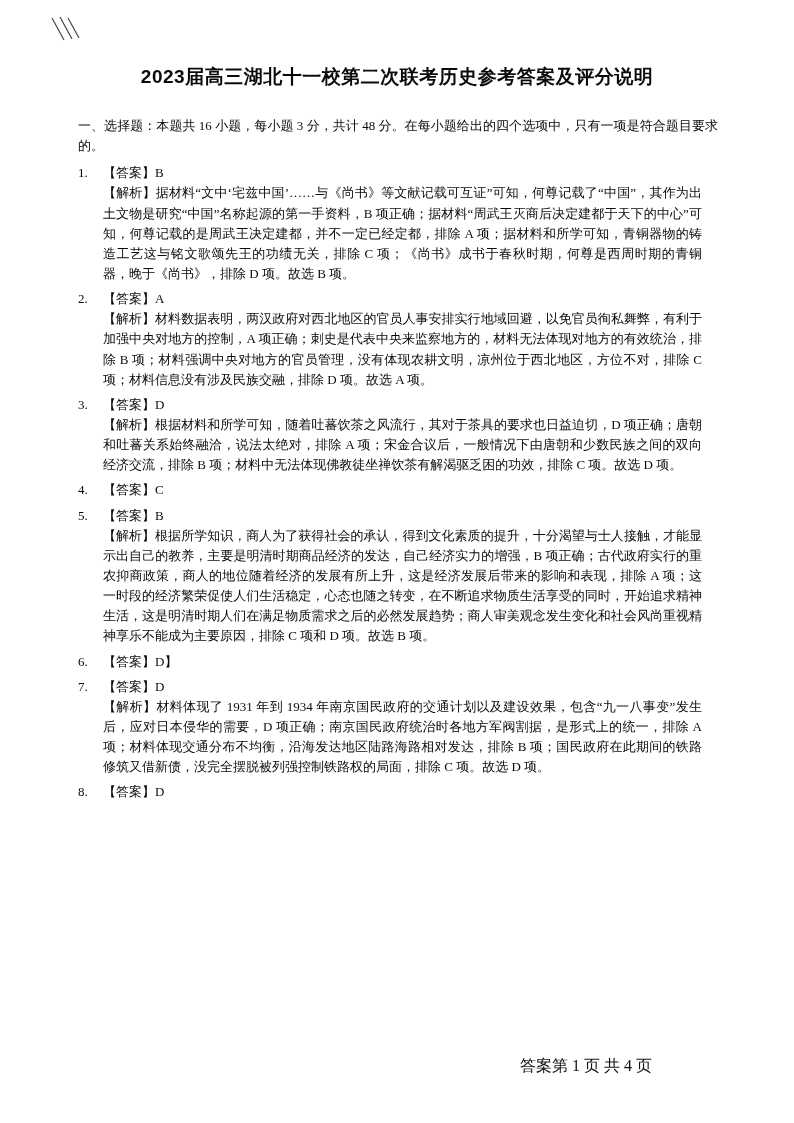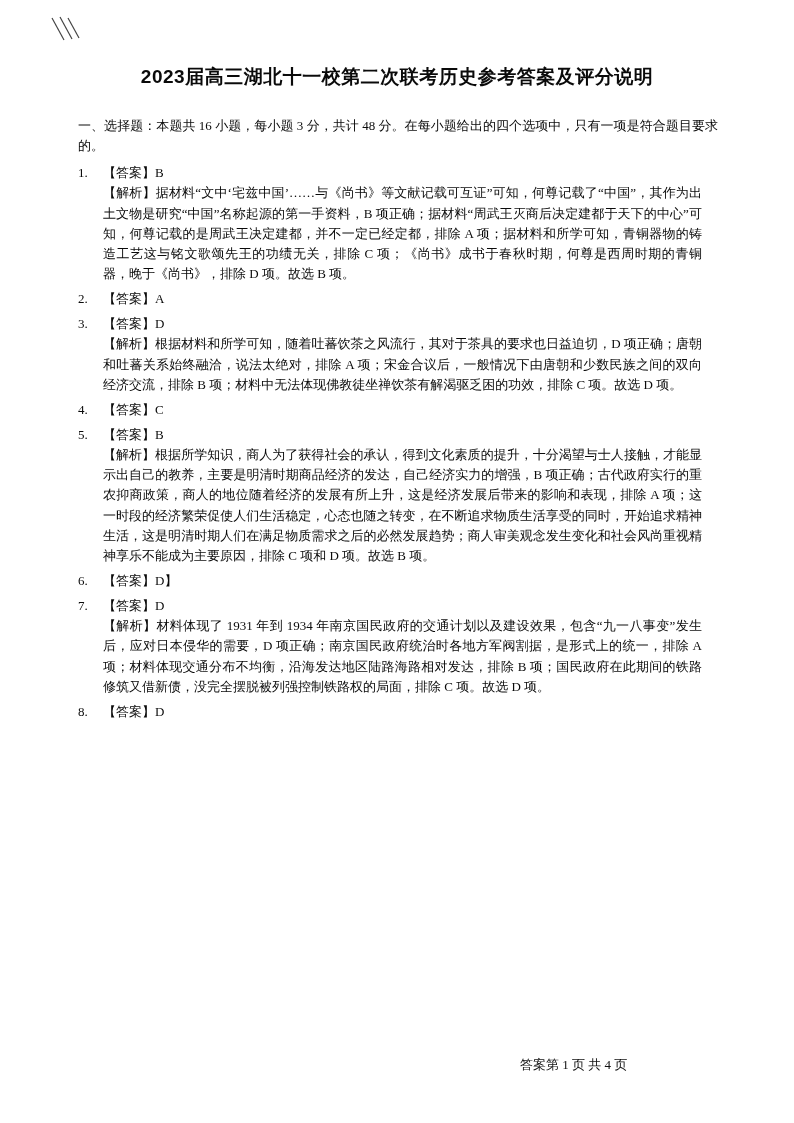--- a/index.html
+++ b/index.html
@@ -52,21 +52,21 @@
   }
   .analysis {
     margin: 0 16px 0 25px;
     text-align: justify;
     text-justify: inter-ideograph;
   }
   .footer {
     position: absolute;
     top: 1056px;
     left: 520px;
-    font-size: 13px;
+    font-size: 16px;
     font-family: "Liberation Serif", "DejaVu Serif", serif;
     color: #111;
   }
 </style>
 </head>
 <body>
 
 <div class="page">
 
   <svg class="corner-mark" width="48" height="38" viewBox="0 0 48 38">
@@ -87,20 +87,21 @@
         <span class="item-answer">【答案】B</span>
       </div>
       <p class="analysis">【解析】据材料“文中‘宅兹中国’……与《尚书》等文献记载可互证”可知，何尊记载了“中国”，其作为出土文物是研究“中国”名称起源的第一手资料，B 项正确；据材料“周武王灭商后决定建都于天下的中心”可知，何尊记载的是周武王决定建都，并不一定已经定都，排除 A 项；据材料和所学可知，青铜器物的铸造工艺这与铭文歌颂先王的功绩无关，排除 C 项；《尚书》成书于春秋时期，何尊是西周时期的青铜器，晚于《尚书》，排除 D 项。故选 B 项。</p>
     </div>
 
     <div class="item">
       <div class="answer-line">
         <span class="item-num">2.</span>
         <span class="item-answer">【答案】A</span>
       </div>
+      <p class="analysis">【解析】材料数据表明，两汉政府对西北地区的官员人事安排实行地域回避，以免官员徇私舞弊，有利于加强中央对地方的控制，A 项正确；刺史是代表中央来监察地方的，材料无法体现对地方的有效统治，排除 B 项；材料强调中央对地方的官员管理，没有体现农耕文明，凉州位于西北地区，方位不对，排除 C 项；材料信息没有涉及民族交融，排除 D 项。故选 A 项。</p>
     </div>
 
     <div class="item">
       <div class="answer-line">
         <span class="item-num">3.</span>
         <span class="item-answer">【答案】D</span>
       </div>
       <p class="analysis">【解析】根据材料和所学可知，随着吐蕃饮茶之风流行，其对于茶具的要求也日益迫切，D 项正确；唐朝和吐蕃关系始终融洽，说法太绝对，排除 A 项；宋金合议后，一般情况下由唐朝和少数民族之间的双向经济交流，排除 B 项；材料中无法体现佛教徒坐禅饮茶有解渴驱乏困的功效，排除 C 项。故选 D 项。</p>
     </div>
 

